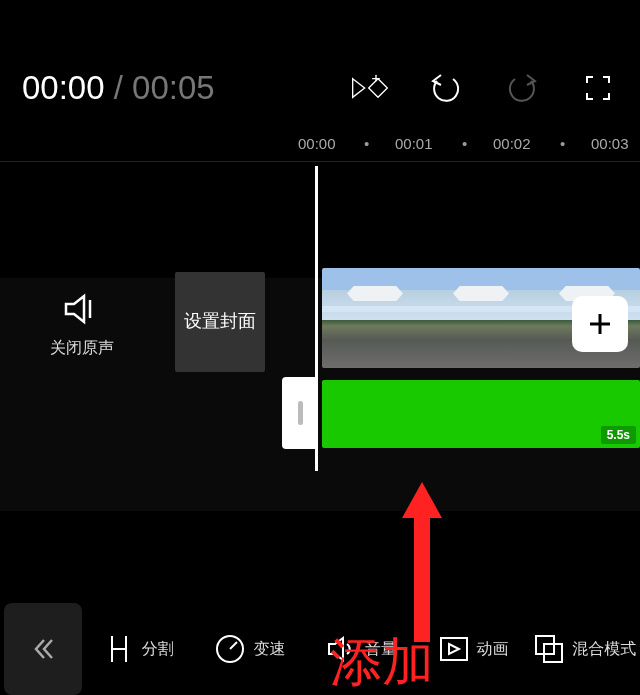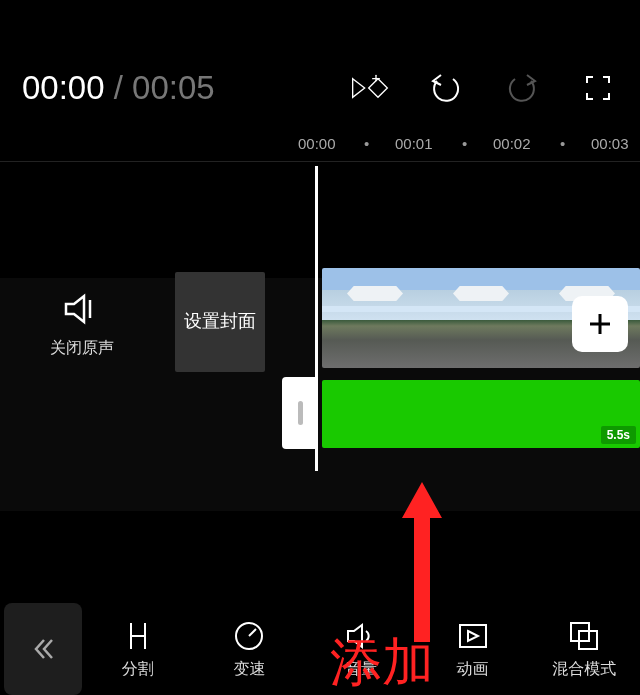--- a/index.html
+++ b/index.html
@@ -54,21 +54,21 @@
   
   
   .arrow-ann { position: absolute; left: 400px; top: 320px; z-index: 20; }
   .arrow-ann svg { display: block; }
   .arrow-label { position: absolute; left: 330px; top: 466px; font-size: 52px; color: #f22; font-weight: 500; z-index: 20; }
   
   
   .bottombar { position: absolute; bottom: 0; left: 0; right: 0; height: 92px; background: #000; display: flex; align-items: center; }
   .back-btn { width: 78px; height: 92px; background: #1e1e1e; display: flex; align-items: center; justify-content: center; border-radius: 8px; margin-left: 4px; }
   .tool-items { display: flex; flex: 1; }
-  .tool-item { flex: 1; display: flex; flex-direction: column; align-items: center; justify-content: center; gap: 6px; }
+  .tool-item { flex: 1; display: flex; flex-direction: row; align-items: center; justify-content: center; gap: 6px; }
   .tool-item .ti-label { font-size: 16px; color: #ddd; }
   .tool-item svg { stroke: #fff; fill: none; stroke-width: 2; }
 </style>
 </head>
 <body>
 
 <div class="topbar">
   <div class="time">
     <span>00:00</span><span class="total"><span> / </span><span>00:05</span></span>
   </div>

